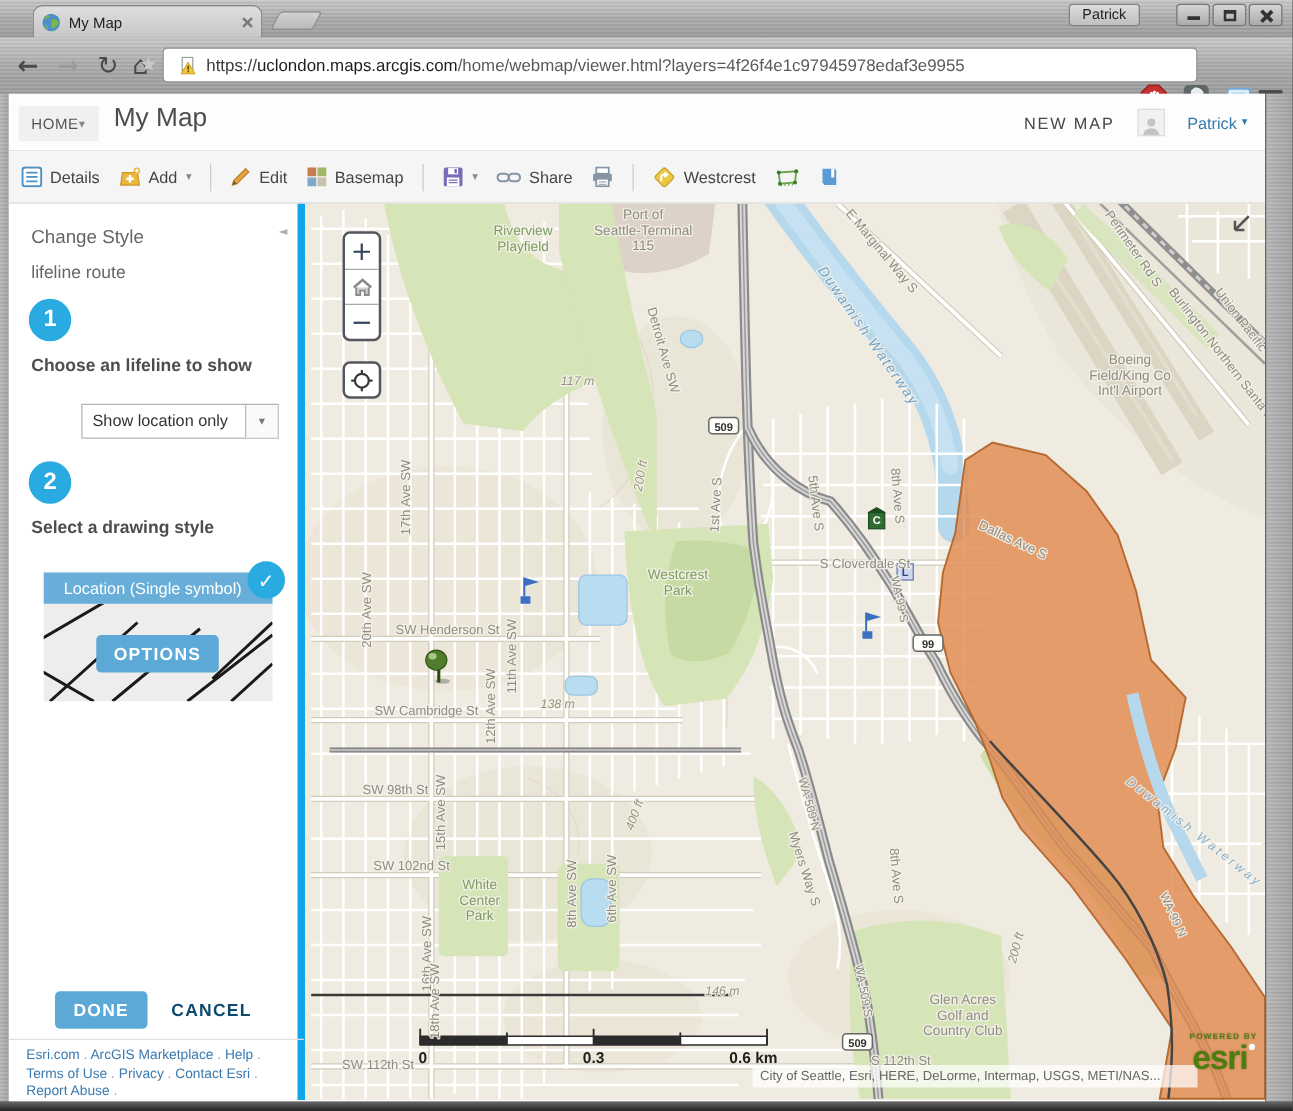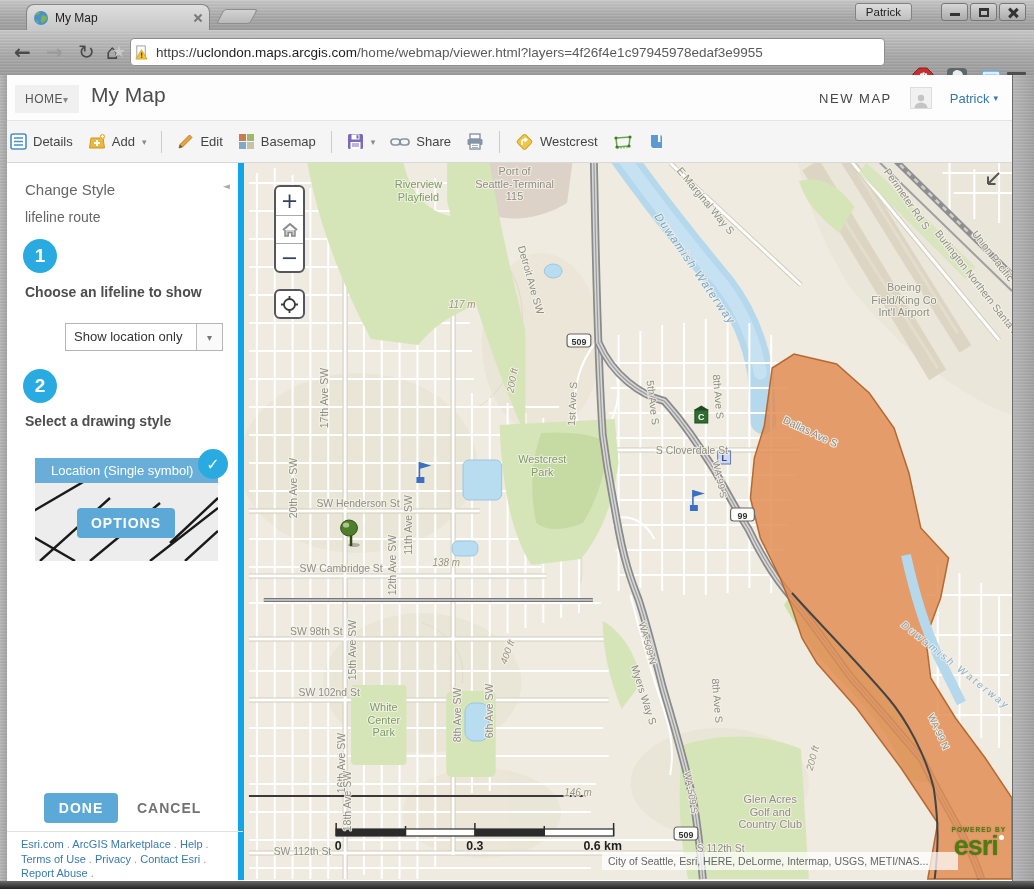--- a/index.html
+++ b/index.html
@@ -26,22 +26,22 @@
     background:linear-gradient(180deg,#dcdcdc,#bfbfbf);font-size:11.5px;color:#222;line-height:16px}
   #winbtns{position:absolute;right:8px;top:3px;display:flex;gap:2px}
   .winbtn{width:27px;height:18px;border:1px solid #777;border-radius:3px;background:linear-gradient(180deg,#d6d6d6,#ababab);
     position:relative}
   .winbtn .min{position:absolute;left:8px;bottom:4px;width:10px;height:3px;background:#333}
   .winbtn .max{position:absolute;left:8px;top:4px;width:10px;height:9px;border:2px solid #333;border-top-width:3px}
   .winbtn .cls::before,.winbtn .cls::after{content:"";position:absolute;left:12px;top:3px;width:2.5px;height:12px;background:#333}
   .winbtn .cls::before{transform:rotate(45deg)}.winbtn .cls::after{transform:rotate(-45deg)}
   #navbar{position:absolute;left:0;top:30px;right:0;height:45px}
   .navico{position:absolute;top:8px;font-family:"DejaVu Sans",sans-serif;font-size:20px;color:#4a4a4a;line-height:28px}
-  #urlbar{position:absolute;left:130px;top:8px;width:755px;height:28px;background:#fff;border:1px solid #8f8f8f;border-radius:4px;
-    display:flex;align-items:center;padding:0 28px 0 3px}
+  #urlbar{position:absolute;left:130px;top:8px;width:828px;height:28px;background:#fff;border:1px solid #8f8f8f;border-radius:4px;
+    display:flex;align-items:center;padding:0 28px 0 12px}
   #warnicon{width:15px;height:15px;margin-right:7px;flex:none}
   #urltext{font-size:13.5px;white-space:nowrap;overflow:hidden}
   #urltext .dom{color:#1d1d1d}
   #urltext .scheme{color:#3c3c3c}
   #urltext .path{color:#5a5a5a}
   #star{position:absolute;right:908px;top:12px;font-family:"DejaVu Sans",sans-serif;font-size:16px;color:#c9c9c9;line-height:20px}
   .ext{position:absolute;top:37px;width:22px;height:22px}
   #burger{position:absolute;left:1007px;top:42px;width:19px;height:16px;display:flex;flex-direction:column;justify-content:space-between}
   #burger i{height:3px;background:#4d4d4d;border-radius:1px}
   
@@ -55,21 +55,21 @@
     font-size:12px;color:#555;letter-spacing:.5px}
   #home-btn .caret{color:#888;font-size:10px;font-family:"DejaVu Sans",sans-serif}
   #page-title{position:absolute;left:84px;top:8px;font-size:21px;color:#4d4d4d}
   #header-right{position:absolute;right:14px;top:12px;display:flex;align-items:center;gap:18px}
   #newmap-btn{font-size:13px;color:#464646;letter-spacing:1.5px}
   #avatar{width:22px;height:22px;background:#f1f1f1;border:1px solid #ddd;display:flex;align-items:flex-end;justify-content:center;overflow:hidden}
   #username{font-size:13px;color:#3579ab;display:flex;align-items:center;gap:4px}
   #username .caret{color:#3579ab;font-size:9px;font-family:"DejaVu Sans",sans-serif}
   
   #apptoolbar{position:relative;height:42px;background:#f5f5f5;border-bottom:1px solid #d8d8d8;display:flex;align-items:center;
-    padding:0 3px;gap:15px;font-size:13px;color:#444}
+    padding:0 10px;gap:15px;font-size:13px;color:#444}
   .tbitem{display:flex;align-items:center;gap:6px;white-space:nowrap;cursor:pointer}
   .tbsep{width:1px;height:22px;background:#ccc;flex:none}
   .tbcaret{color:#888;font-size:9px;font-family:"DejaVu Sans",sans-serif;margin-left:1px}
   #searchbox{margin-left:auto;width:256px;height:27px;background:#fff;border:1px solid #b5b5b5;border-radius:2px;
     display:flex;align-items:center;padding:0 6px;gap:6px}
   #searchbox input{flex:1;min-width:0;border:none;outline:none;font-size:13px;color:#555;font-family:"Liberation Sans",sans-serif;background:transparent}
   #search-clear{color:#c7402e;font-weight:bold;font-size:13px;cursor:pointer;font-family:"DejaVu Sans",sans-serif}
   
   #main{position:relative;height:717px}
   #sidebar{position:absolute;left:0;top:0;width:237px;height:100%;background:#fff;border-right:6px solid #0ea5e9;z-index:5}
@@ -90,21 +90,21 @@
   #style-card{left:28px;top:295px;width:183px;height:103px;background:#ededed;cursor:pointer}
   #style-head{position:absolute;left:0;top:0;right:0;height:25px;background:rgba(92,168,214,.92);color:#fff;font-size:13px;
     line-height:25px;padding-left:16px;white-space:nowrap;overflow:hidden}
   #style-check{position:absolute;right:-10px;top:-9px;width:30px;height:30px;border-radius:50%;background:#29abe2;color:#fff;
     display:flex;align-items:center;justify-content:center;font-size:16px;font-weight:bold;font-family:"DejaVu Sans",sans-serif}
   #style-thumb{position:absolute;left:0;top:25px;right:0;bottom:0}
   #options-btn{position:absolute;left:42px;top:50px;width:98px;height:30px;background:#5ca8d6;border-radius:4px;color:#fff;
     font-size:14px;font-weight:bold;letter-spacing:1px;display:flex;align-items:center;justify-content:center;cursor:pointer}
   #done-btn{left:37px;top:630px;width:74px;height:30px;background:#5ca8d6;border-radius:4px;color:#fff;font-size:14px;font-weight:bold;
     letter-spacing:1px;display:flex;align-items:center;justify-content:center;cursor:pointer}
-  #cancel-btn{left:130px;top:637px;font-size:14px;font-weight:bold;letter-spacing:1px;color:#737373;cursor:pointer}
+  #cancel-btn{left:130px;top:637px;font-size:14px;font-weight:bold;letter-spacing:1px;color:#0c4a6e;cursor:pointer}
   #sb-divider{left:0;top:668px;width:236px;height:1px;background:#e0e0e0}
   #sb-footer{left:14px;top:674px;width:212px;font-size:11px;line-height:1.32;color:#3a7ab0}
   #sb-footer .lnk{color:#3a7ab0;cursor:pointer}
   #sb-footer .sep{color:#9a9a9a}
   
   #map{position:absolute;left:237px;top:0;right:0;bottom:0;background:#efebe0;overflow:hidden;cursor:grab}
   #map-svg{position:absolute;inset:0;width:100%;height:100%}
   .ml{font-family:"Liberation Sans",sans-serif;font-size:10.5px;text-anchor:middle;fill:#8e8c83;
     paint-order:stroke;stroke:rgba(245,242,233,.85);stroke-width:2.2px;stroke-linejoin:round}
   .ml.park{fill:#7d9b62;font-size:11px}

